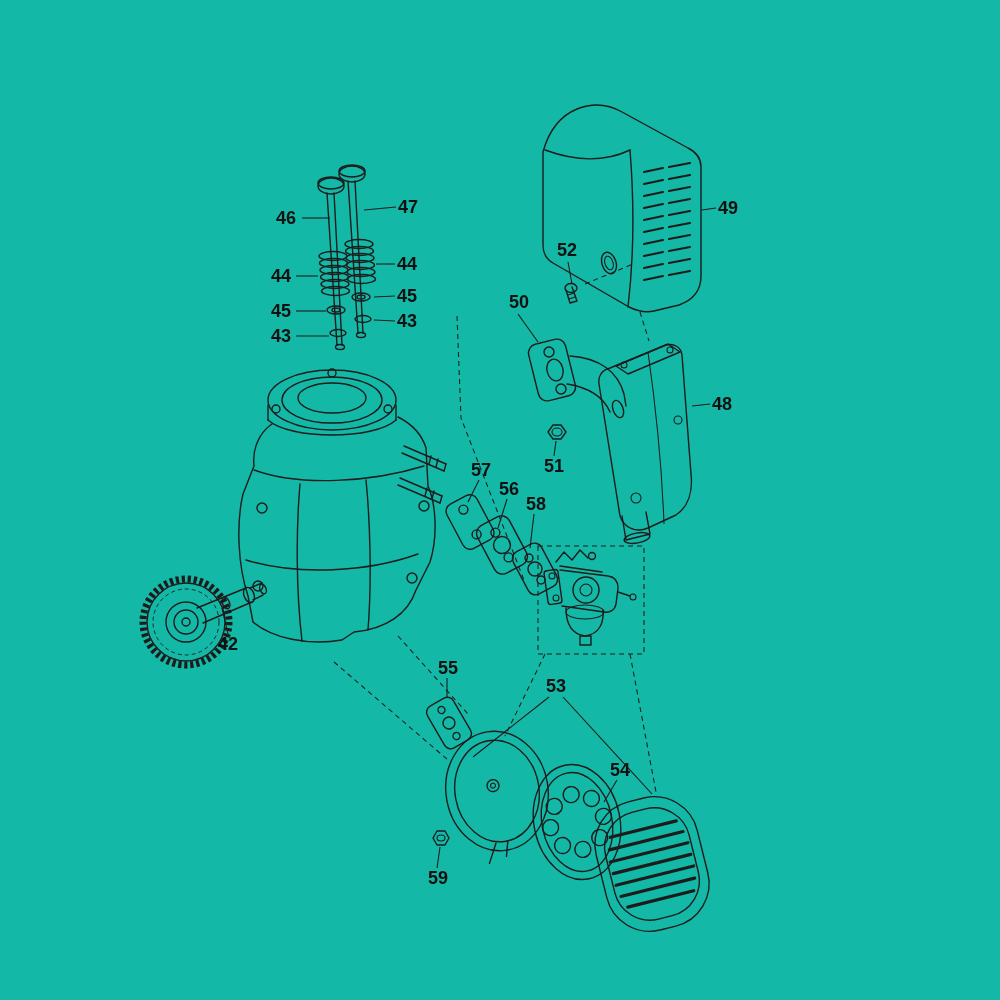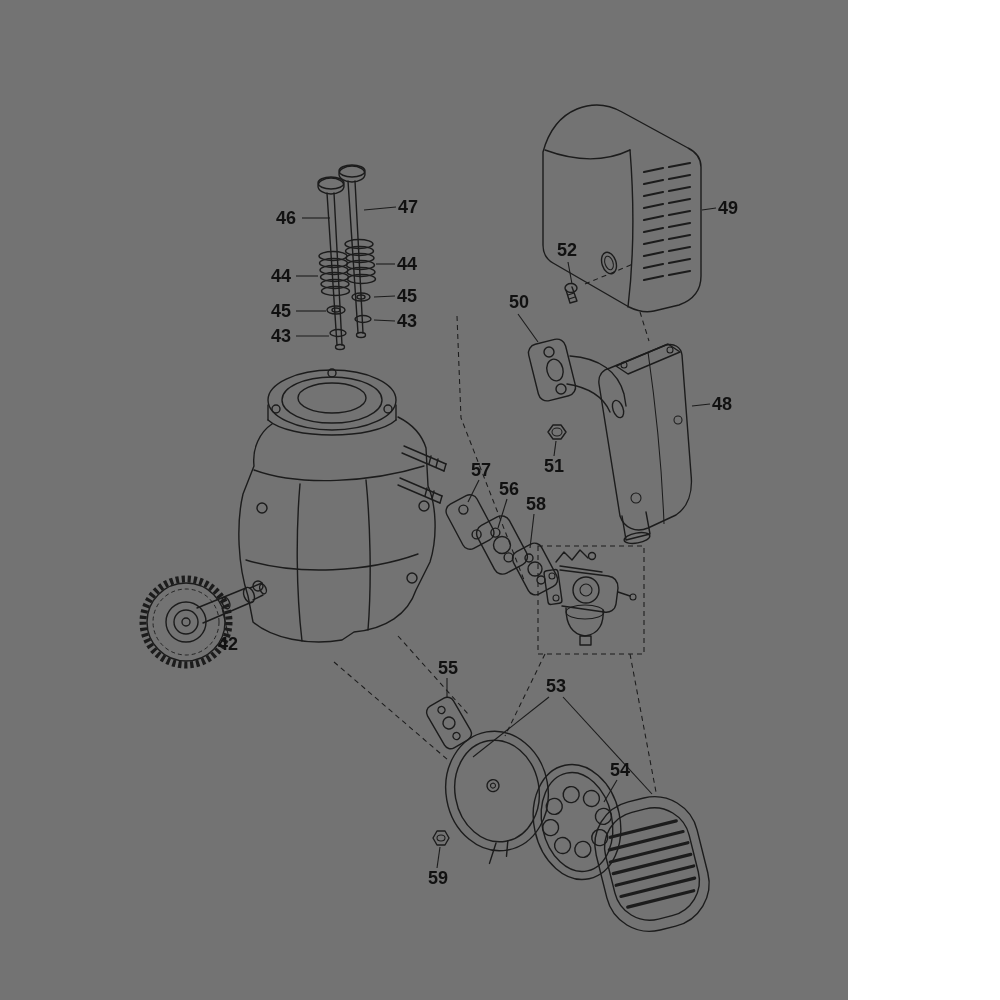--- a/index.html
+++ b/index.html
@@ -1,16 +1,16 @@
 <!DOCTYPE html>
 <html><head>
 <meta charset="utf-8">
 <style>
   html,body{margin:0;padding:0;background:#ffffff;}
-  .stage{position:relative;width:848px;height:1000px;background:#737373;overflow:hidden;
+  .stage{position:relative;width:1000px;height:1000px;background:#14b8a6;overflow:hidden;
          font-family:"Liberation Sans", sans-serif;}
   svg{display:block;}
   .ln{stroke:#1c1c1c;fill:none;stroke-width:1.4;stroke-linecap:round;stroke-linejoin:round;}
   .thin{stroke:#1c1c1c;fill:none;stroke-width:1.05;}
   .leader{stroke:#1c1c1c;fill:none;stroke-width:1.1;}
   .dashed{stroke:#1c1c1c;fill:none;stroke-width:1.05;stroke-dasharray:5 4;}
   .teeth{stroke:#1c1c1c;fill:none;stroke-width:7;stroke-dasharray:3.2 2.8;}
   .pitch{stroke:#1c1c1c;fill:none;stroke-width:.9;stroke-dasharray:4 3;}
   .slat{stroke:#1c1c1c;fill:none;stroke-width:2.2;stroke-linecap:round;}
   .slat2{stroke:#1c1c1c;fill:none;stroke-width:3.2;stroke-linecap:round;}

